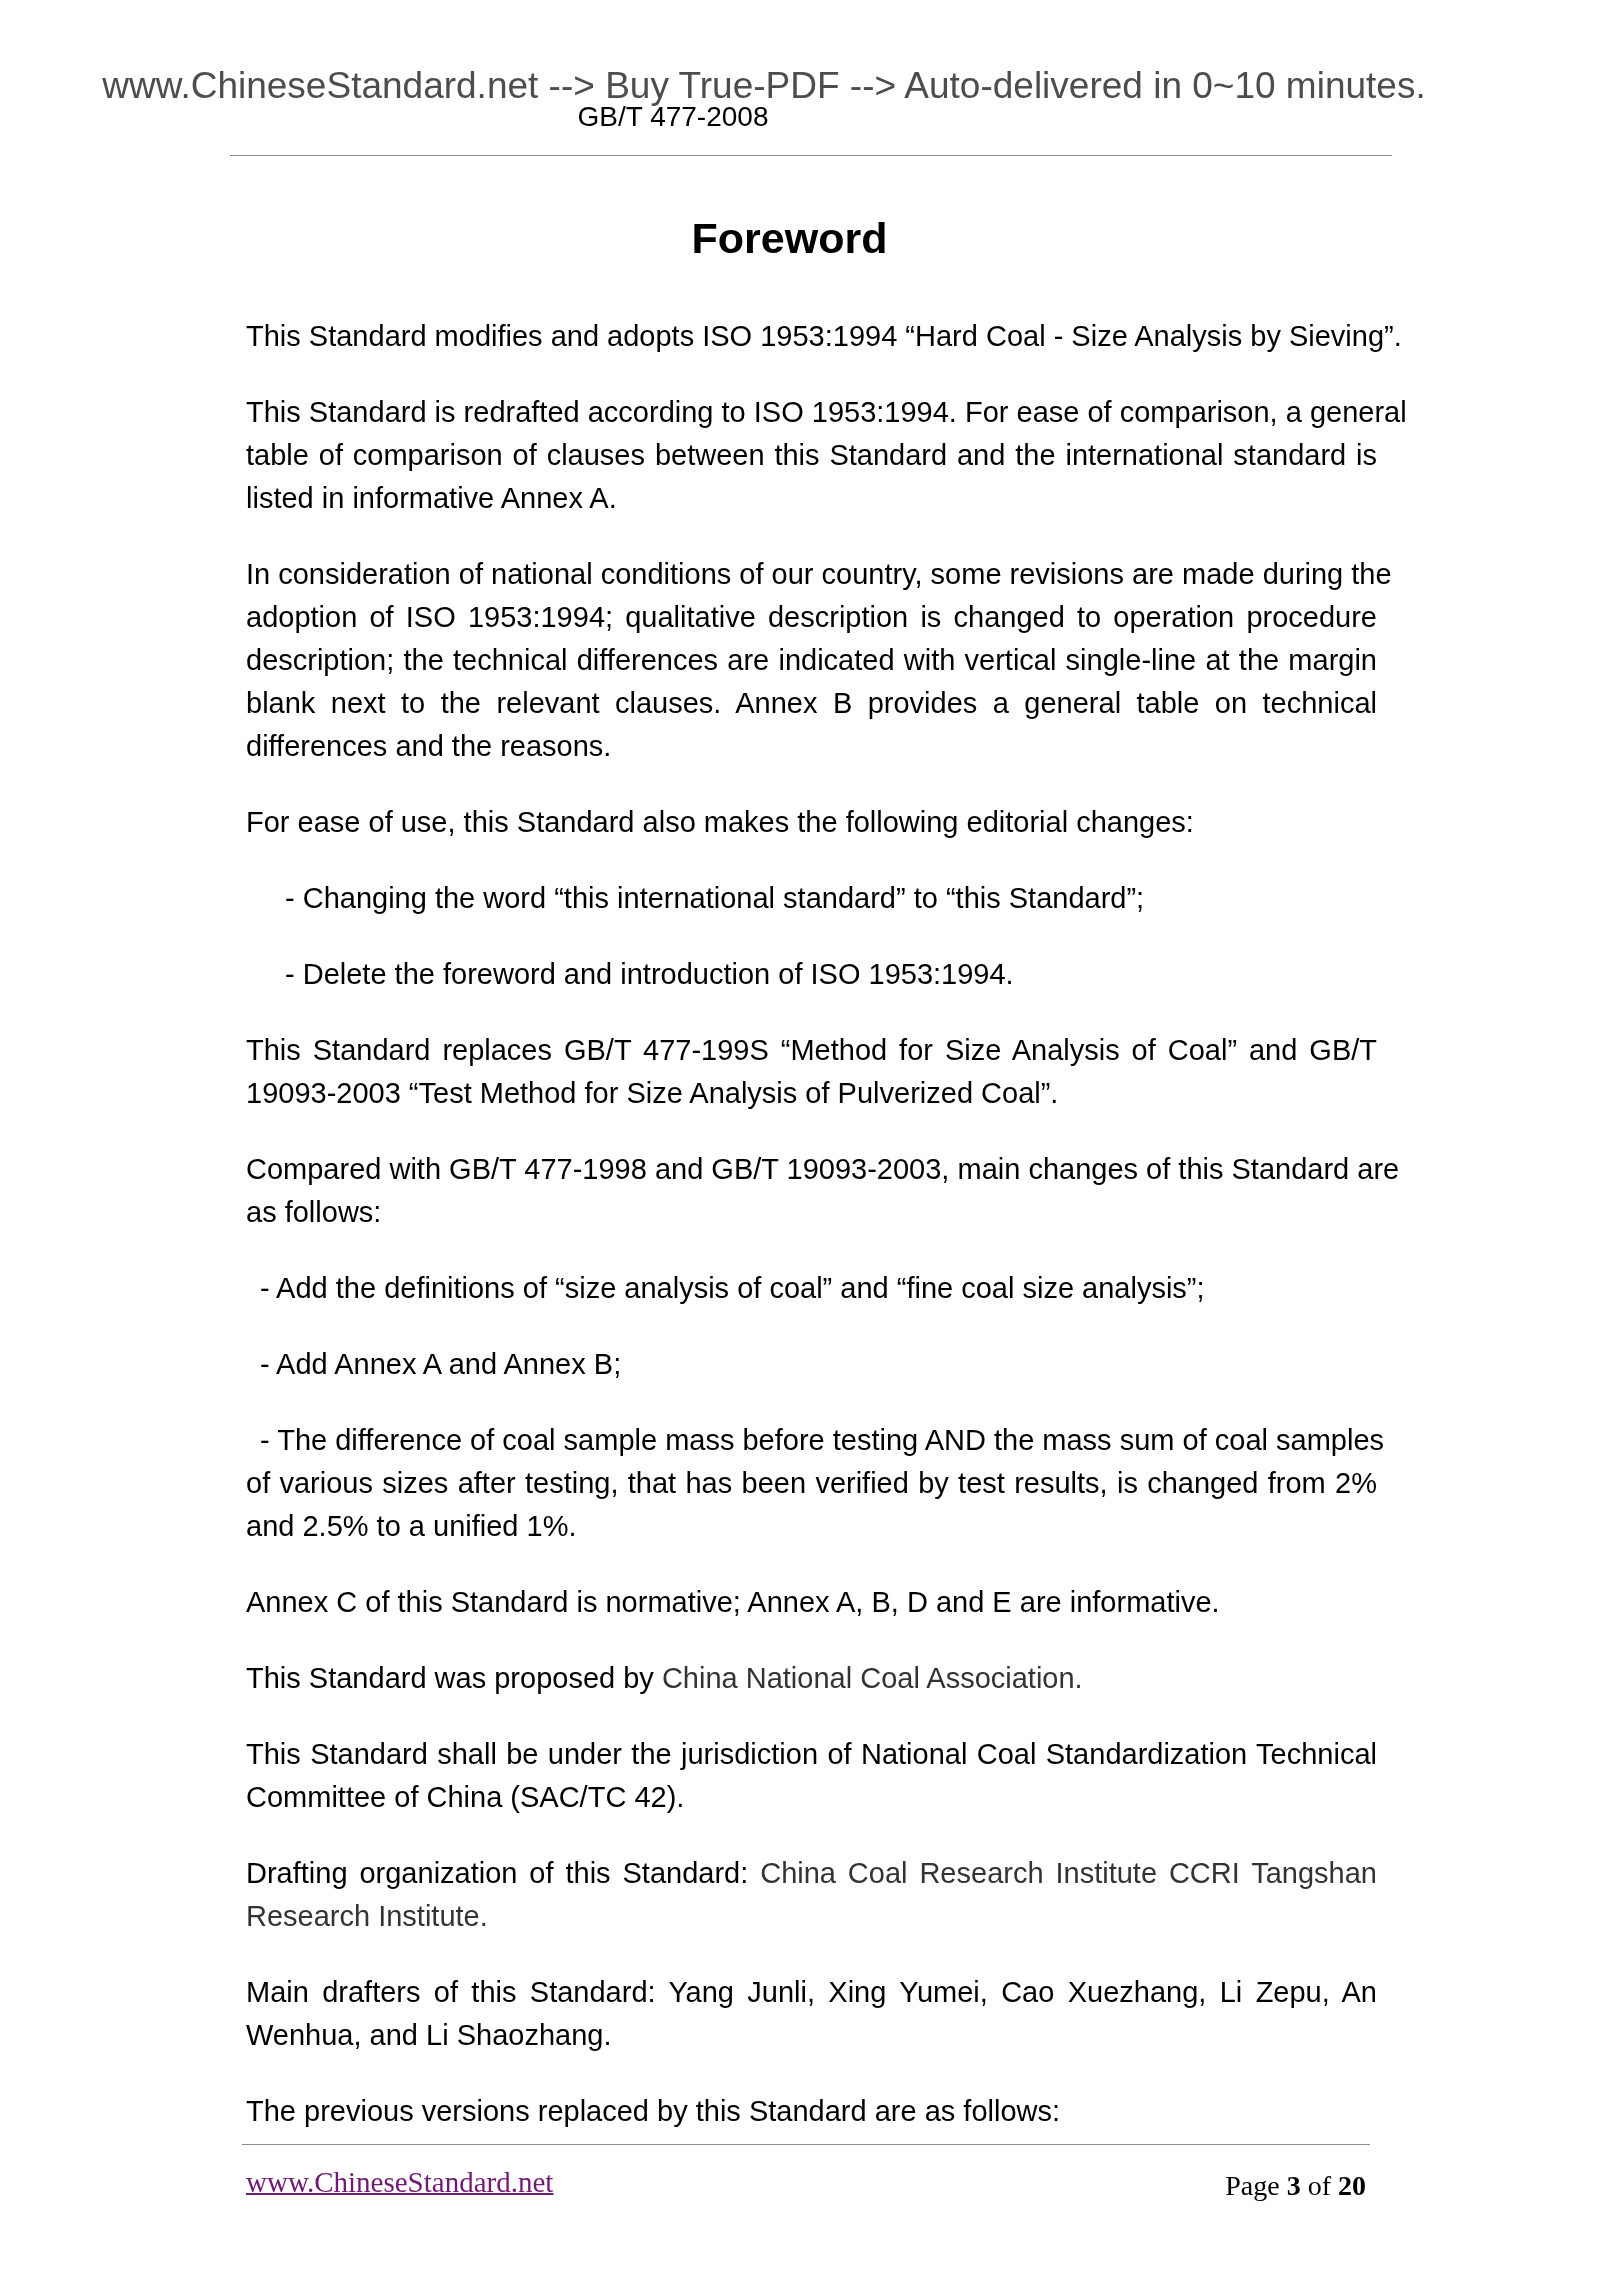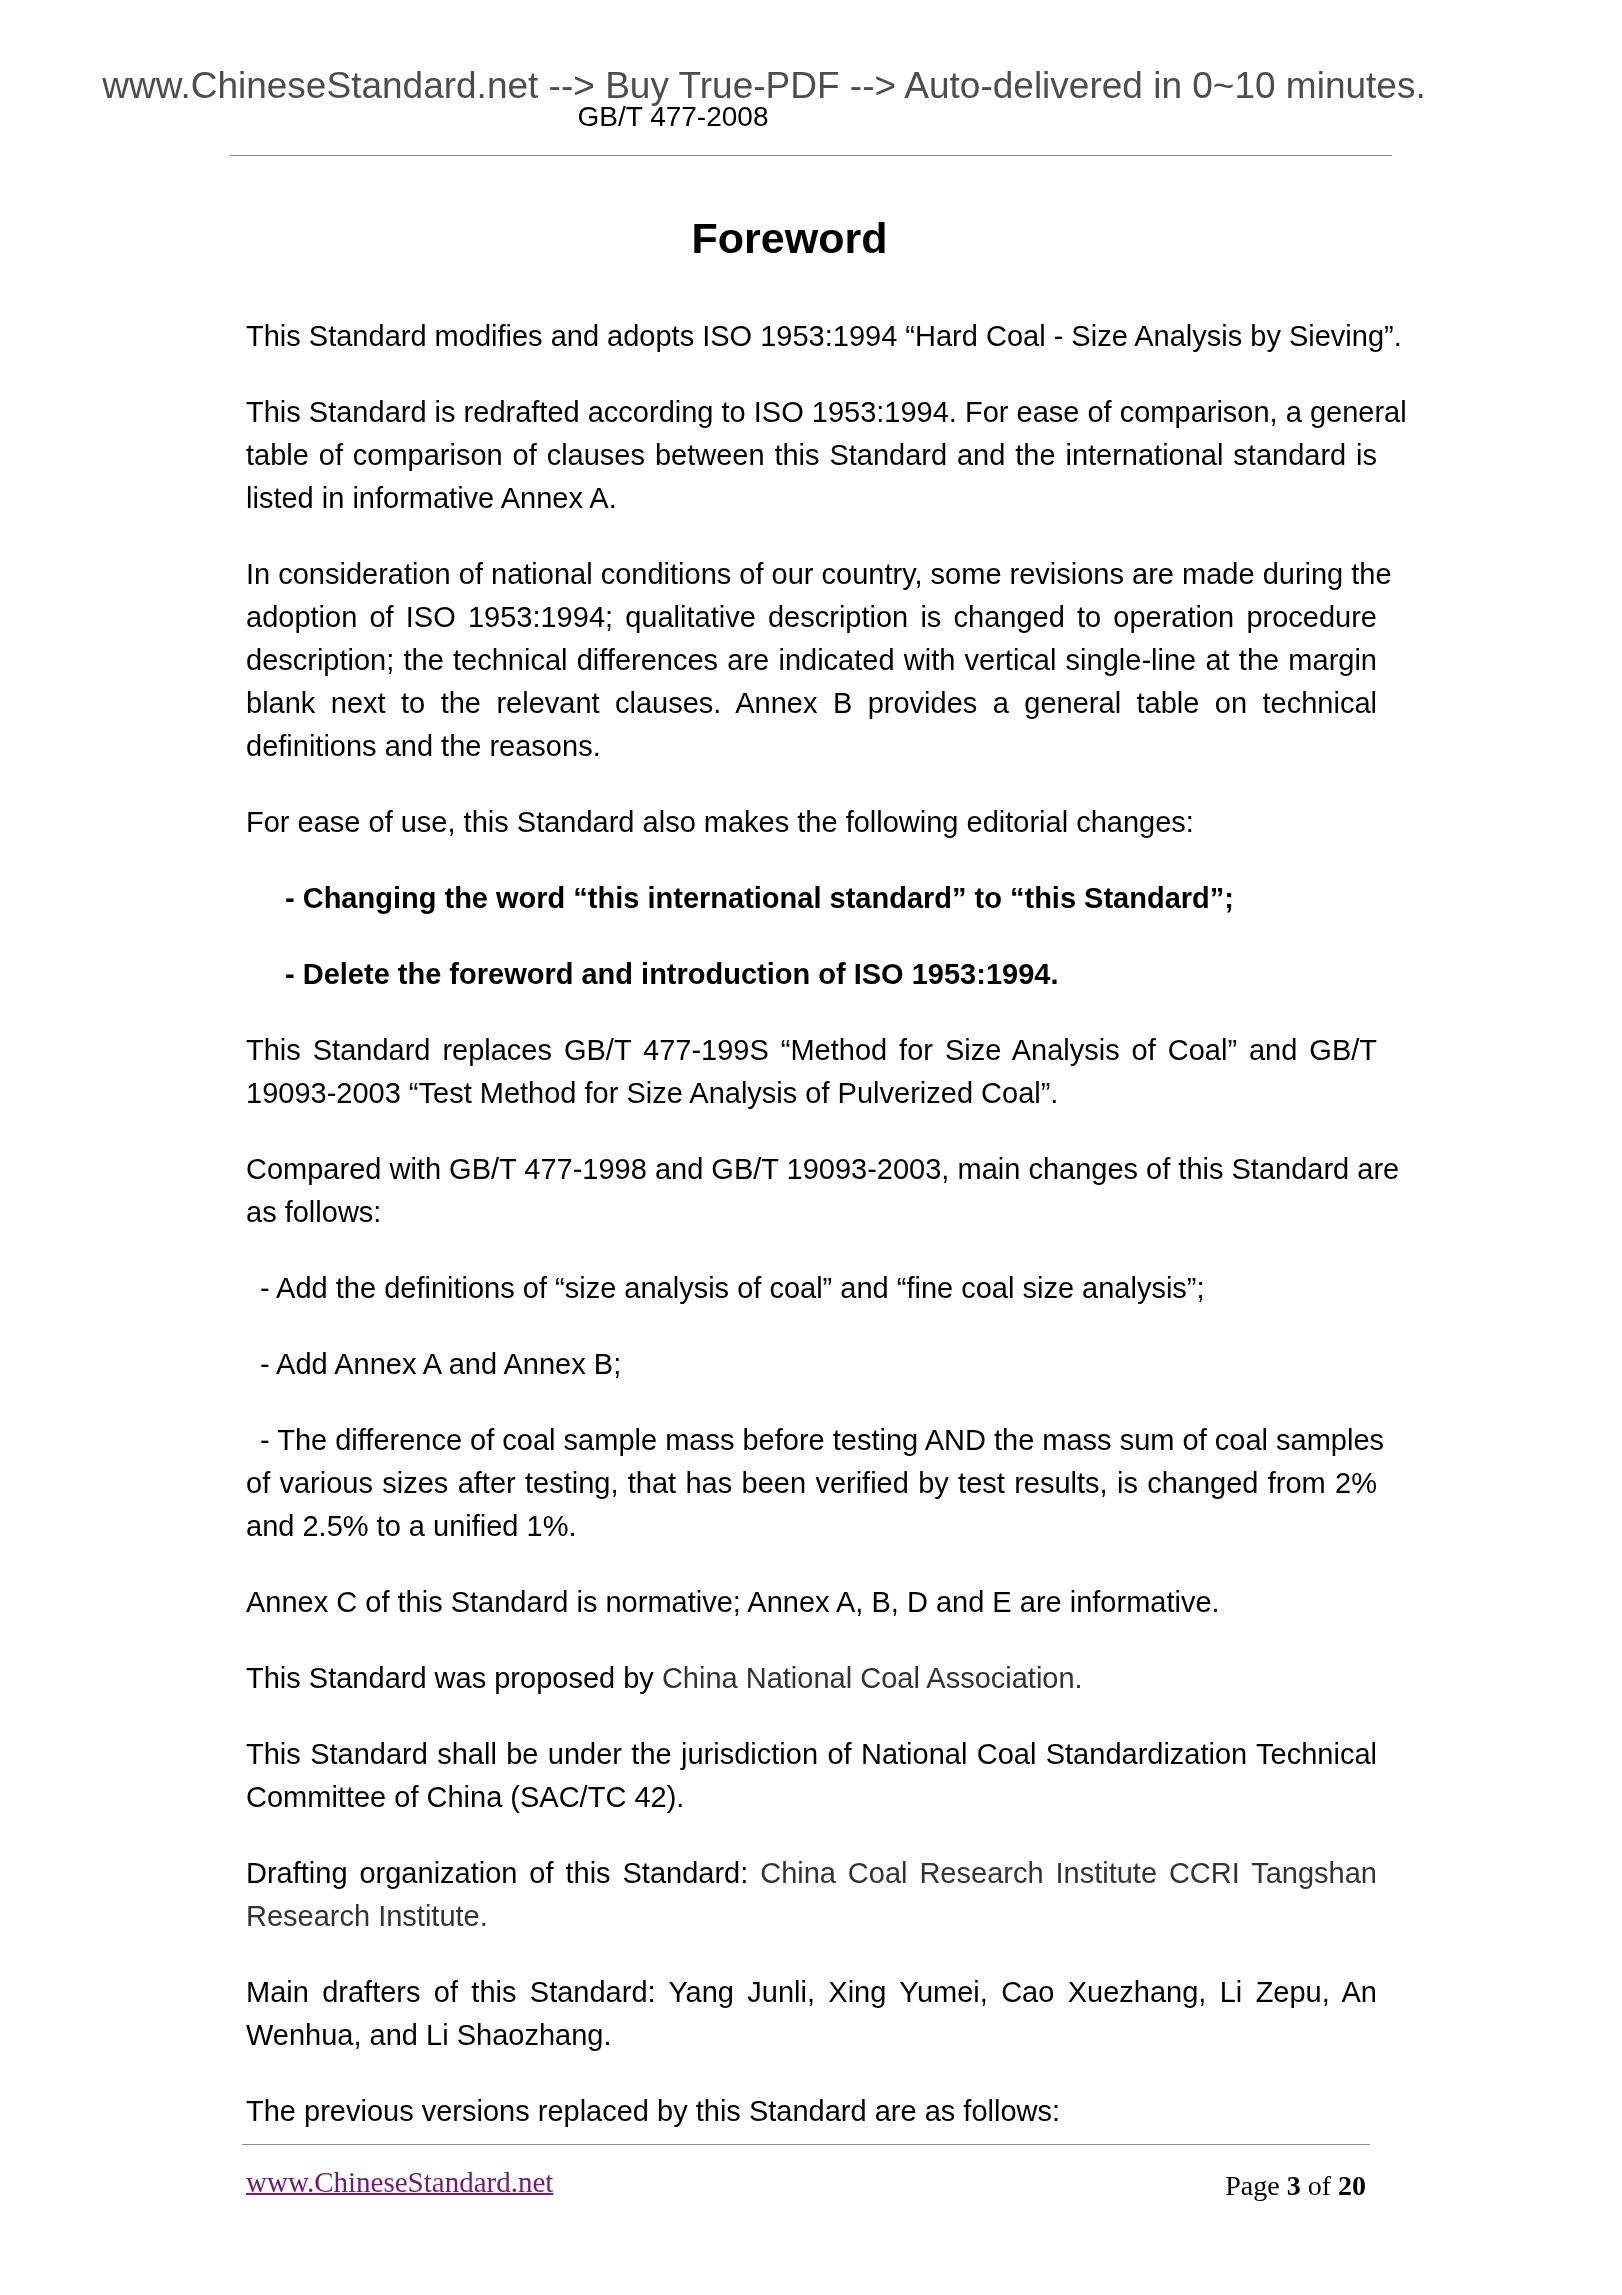--- a/index.html
+++ b/index.html
@@ -11,21 +11,21 @@
               font-size: 28px; line-height: 32px; color: #000; white-space: nowrap; }
   .rule { position: absolute; height: 0; border-top: 1.7px solid #8c8c8c; }
   .rule.top { left: 230px; width: 1162px; top: 155px; }
   .rule.bottom { left: 242px; width: 1128px; top: 2144px; }
   .title { position: absolute; left: 0; width: 1579px; top: 213px; text-align: center;
            font-weight: bold; font-size: 43px; line-height: 50px; }
   .body { position: absolute; left: 246px; width: 1131px; top: 315px; }
   .para { margin: 0 0 33px 0; font-size: 29px; line-height: 43px; }
   .line { display: block; white-space: nowrap; text-align: justify; text-align-last: justify; }
   .line.last { text-align-last: left; }
-  .para.indent-l .line:first-child { padding-left: 39px; font-weight: bold; }
+  .para.indent-l .line:first-child { padding-left: 39px; }
   .para.indent-s .line:first-child { padding-left: 14px; }
   .muted { color: #333333; }
   .footer-link { position: absolute; left: 246px; top: 2166px; font-family: "Liberation Serif", serif;
                  font-size: 29px; line-height: 33px; color: #701a75; text-decoration: underline;
                  text-decoration-thickness: 1.7px; white-space: nowrap; }
   .page-num { position: absolute; right: 257px; top: 2171px; font-family: "Liberation Serif", serif;
               font-size: 28px; line-height: 30px; color: #000; white-space: nowrap; }
   .page-num b { font-weight: bold; }
 </style>
 </head>
@@ -44,21 +44,21 @@
   <p class="para">
     <span class="line">This Standard is redrafted according to ISO 1953:1994. For ease of comparison, a general</span>
     <span class="line">table of comparison of clauses between this Standard and the international standard is</span>
     <span class="line last">listed in informative Annex A.</span>
   </p>
   <p class="para">
     <span class="line">In consideration of national conditions of our country, some revisions are made during the</span>
     <span class="line">adoption of ISO 1953:1994; qualitative description is changed to operation procedure</span>
     <span class="line">description; the technical differences are indicated with vertical single-line at the margin</span>
     <span class="line">blank next to the relevant clauses. Annex B provides a general table on technical</span>
-    <span class="line last">definitions and the reasons.</span>
+    <span class="line last">differences and the reasons.</span>
   </p>
   <p class="para">
     <span class="line last">For ease of use, this Standard also makes the following editorial changes:</span>
   </p>
   <p class="para indent-l">
     <span class="line last">- Changing the word “this international standard” to “this Standard”;</span>
   </p>
   <p class="para indent-l">
     <span class="line last">- Delete the foreword and introduction of ISO 1953:1994.</span>
   </p>

